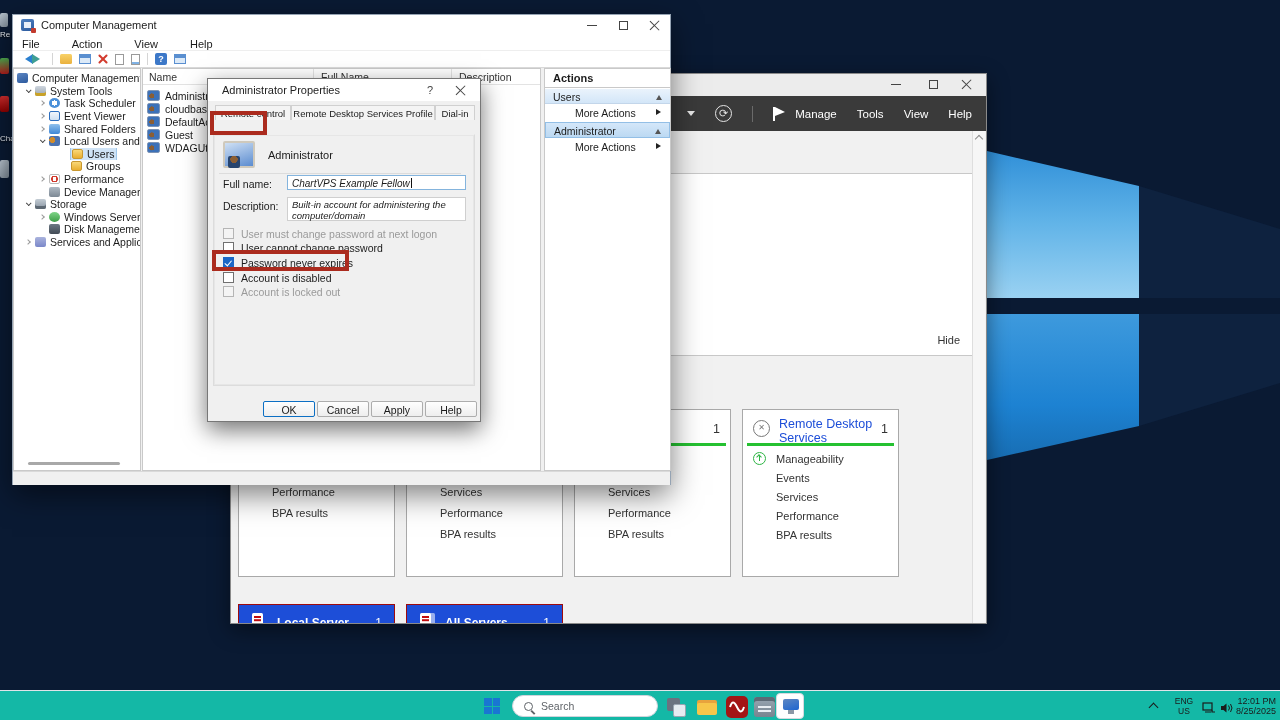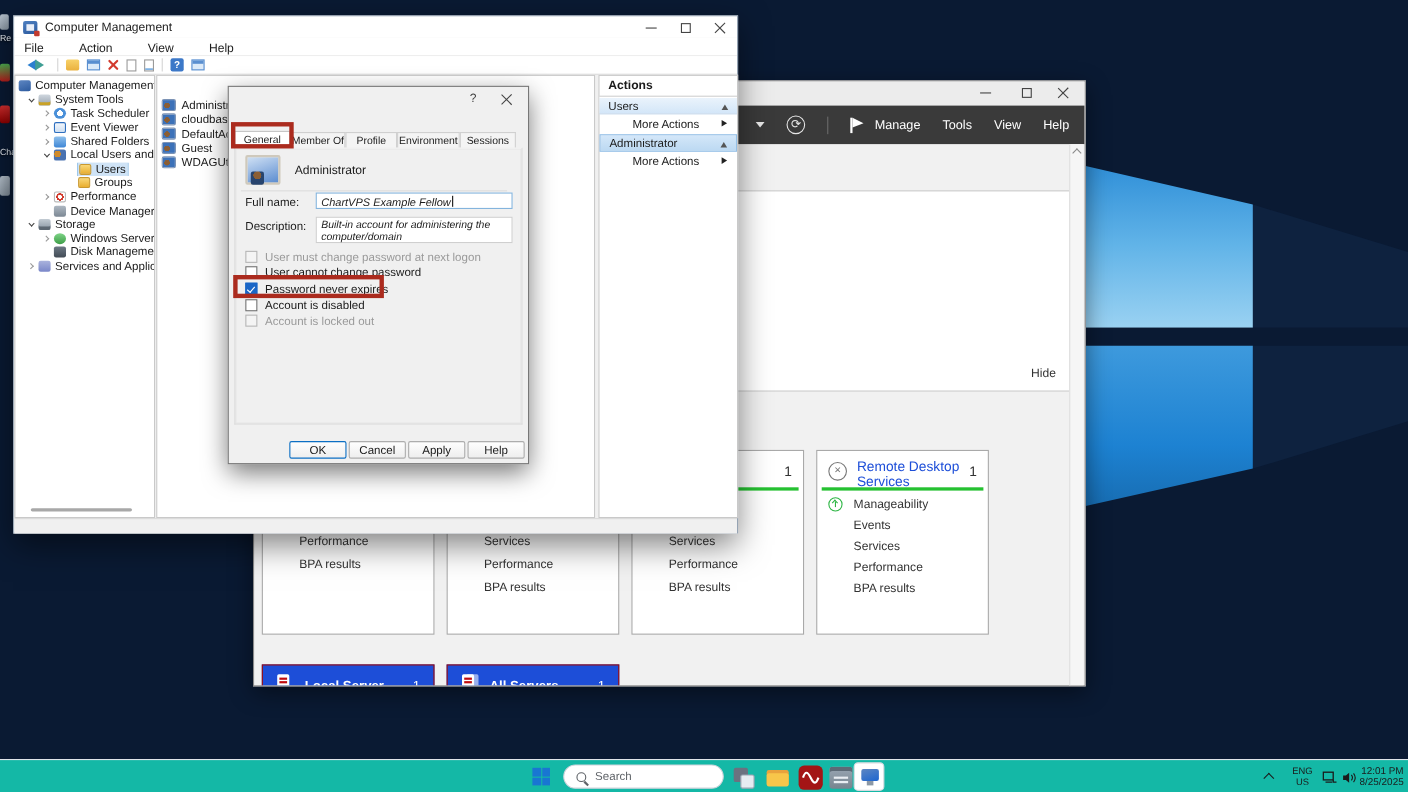--- a/index.html
+++ b/index.html
@@ -437,20 +437,27 @@
         <div class="trow" style="padding-left:12px">
           <span class="chev"></span>
           <span class="ti i-svc"></span>
           <span class="tl">Services and Applications</span>
         </div>
       </div>
       <div class="tree-hthumb"></div>
     </div>
 
     <div class="cm-pane" style="left:129px;width:399px">
+      <div class="lhead">
+        <span class="lcol" style="left:6px">Name</span>
+        <span class="lcolsep" style="left:170px"></span>
+        <span class="lcol" style="left:178px">Full Name</span>
+        <span class="lcolsep" style="left:308px"></span>
+        <span class="lcol" style="left:316px">Description</span>
+      </div>
       <div class="lrow" style="top:20px">
         <span class="i-user"></span>
         <span>Administrator</span>
       </div>
       <div class="lrow" style="top:33px">
         <span class="i-user"></span>
         <span>cloudbase-ini</span>
       </div>
       <div class="lrow" style="top:46px">
         <span class="i-user"></span>
@@ -483,29 +490,30 @@
       <div class="act-item" style="top:69px">
         <span>More Actions</span>
         <span class="tri-right"></span>
       </div>
     </div>
 
     <div class="abs" style="left:0;top:456px;width:657px;height:14px;background:#f0f0f0;border-top:1px solid #d9d9d9"></div>
   </div>
 
   <div id="dlg" class="abs">
+    <div class="dlg-title">
+      <span>Administrator Properties</span>
+    </div>
     <span class="dlg-help"></span>
     <span class="dlg-x ctl-x"></span>
 
-    <div class="tabs" style="top:41px;left:5px">
-      <span class="tab active" style="width:51px">General</span>
-      <span class="tab" style="width:50px">Member Of</span>
-      <span class="tab" style="width:47px">Profile</span>
-      <span class="tab" style="width:57px">Environment</span>
-      <span class="tab" style="width:51px">Sessions</span>
+    <div class="tabs" style="top:26px">
+      <span class="tab" style="width:76px">Remote control</span>
+      <span class="tab" style="width:144px">Remote Desktop Services Profile</span>
+      <span class="tab" style="width:40px">Dial-in</span>
     </div>
     <div class="tabpanel"></div>
 
     <div class="acct-ic"></div>
     <div class="acct-name">Administrator</div>
     <div class="dlg-hr"></div>
 
     <div class="flabel" style="top:99px">Full name:</div>
     <div class="finput" style="top:96px;height:15px;border:1px solid #84b4dd">
       <span>ChartVPS Example Fellow</span><span class="caret"></span>

